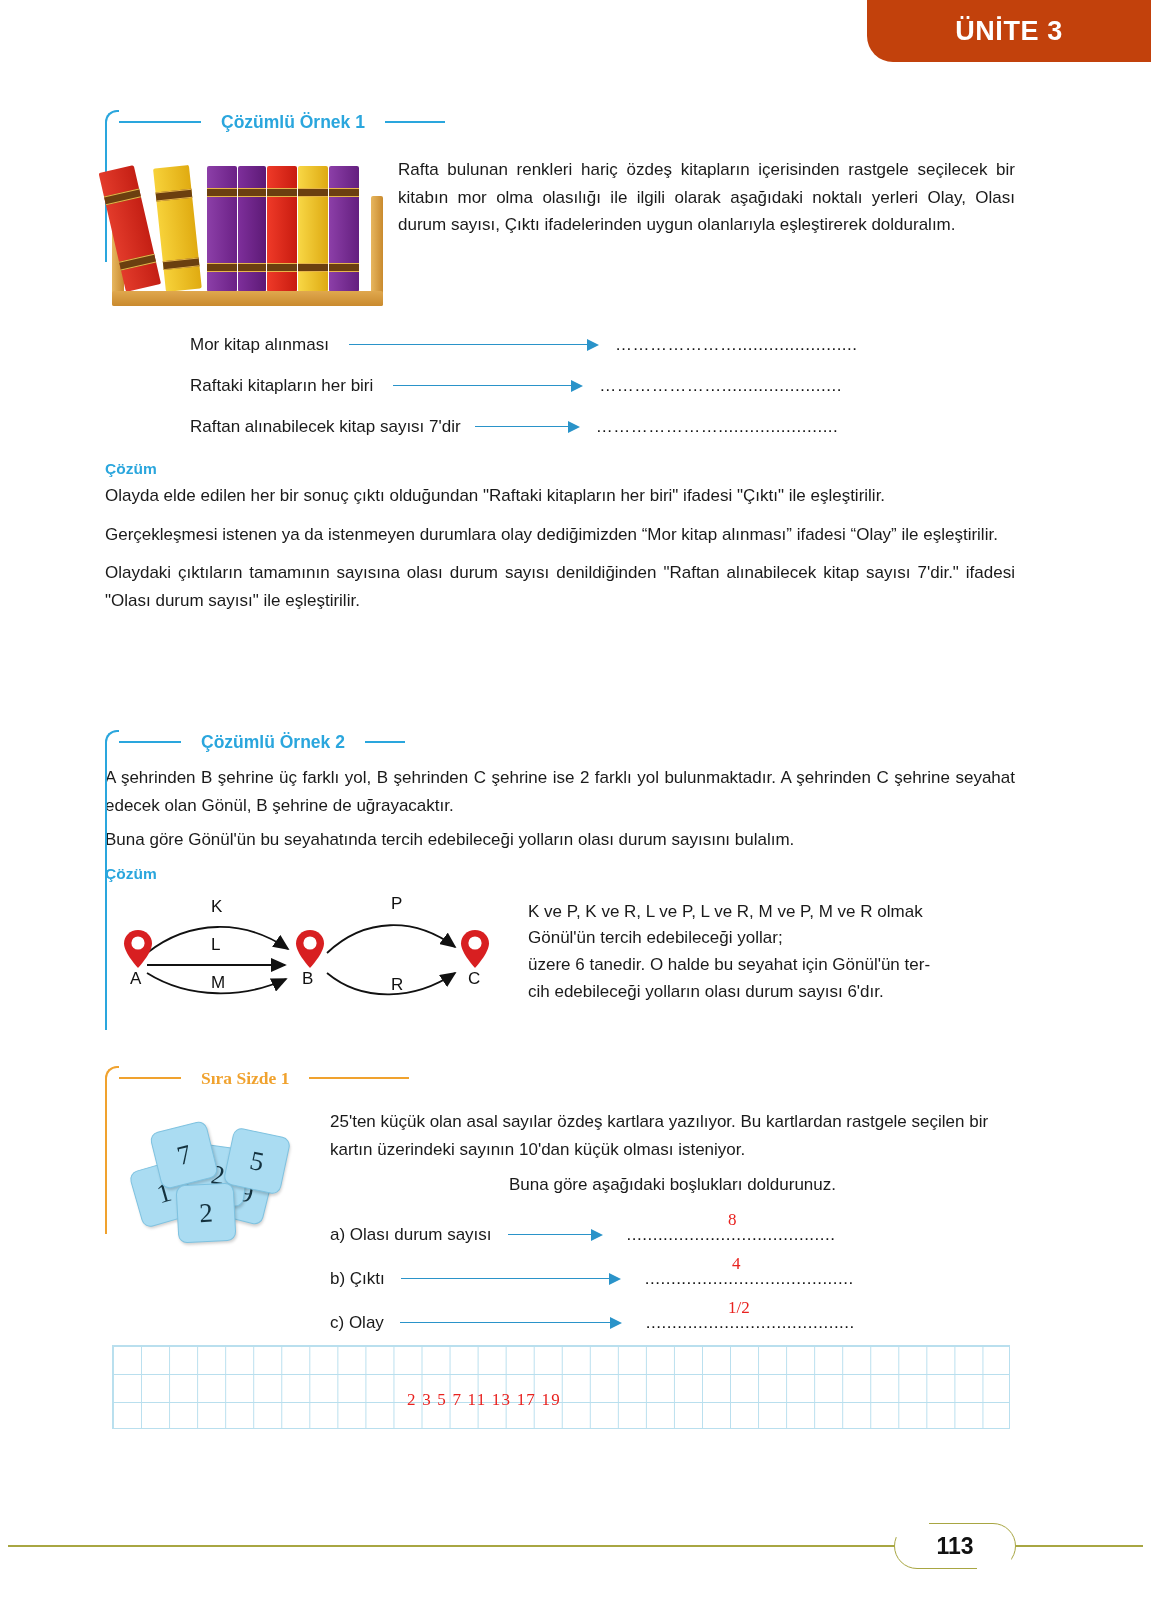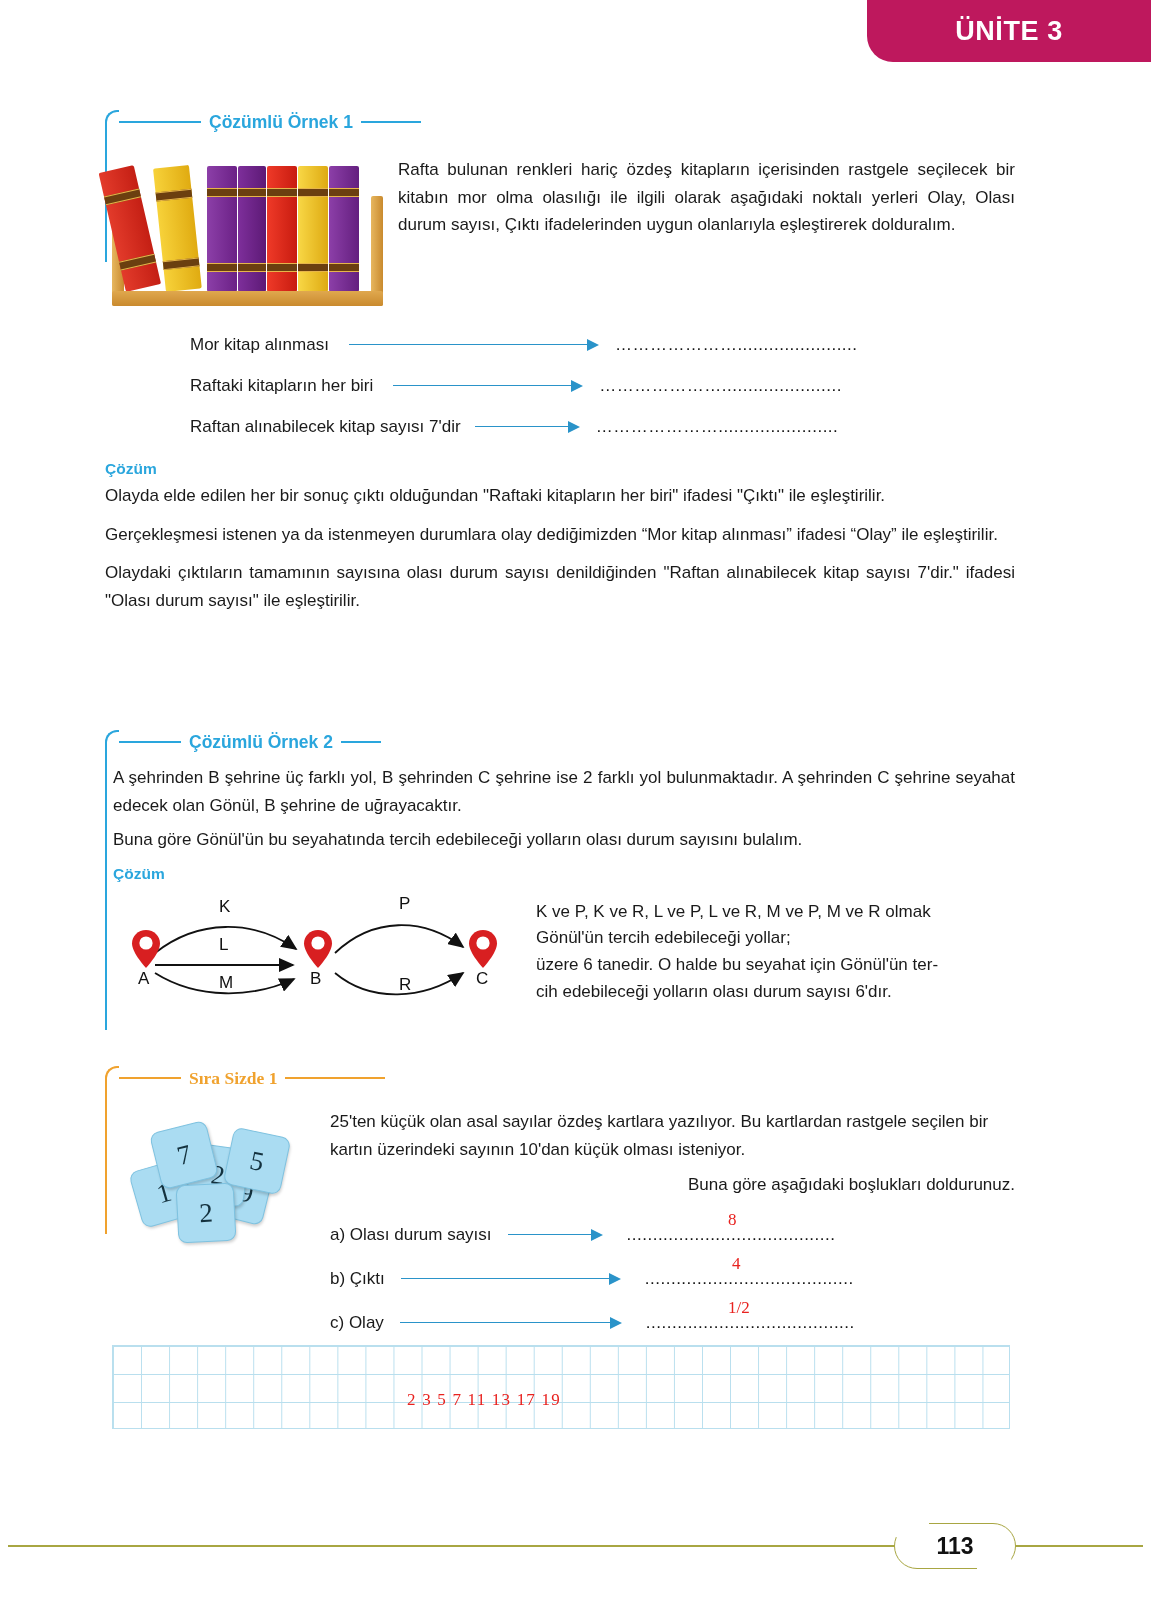--- a/index.html
+++ b/index.html
@@ -12,21 +12,21 @@
     position: relative;
     overflow: hidden;
     color: #1a1a1a;
   }
 
   
   .unit-banner {
     position: absolute;
     top: 0; right: 0;
     width: 284px; height: 62px;
-    background: #be185d;
+    background: #c2410c;
     border-bottom-left-radius: 26px;
     display: flex;
     align-items: center;
     justify-content: center;
   }
   .unit-banner .unit-label {
     color: #ffffff;
     font-size: 27px;
     font-weight: bold;
     letter-spacing: 0.6px;
@@ -46,21 +46,21 @@
     width: 14px;
     border-left: 2.5px solid #2aa6dd;
     border-top: 2.5px solid #2aa6dd;
     border-top-left-radius: 12px;
   }
   .ex-bracket.orange { border-color: #f0a22e; }
 
   .ex-title-row {
     display: flex;
     align-items: center;
-    gap: 8px;
+    gap: 20px;
     height: 24px;
   }
   .ex-title-row .dash {
     height: 2.5px;
     background: #2aa6dd;
   }
   .ex-title-row.orange .dash { background: #f0a22e; }
   .ex-title {
     color: #2aa6dd;
     font-weight: bold;
@@ -139,38 +139,38 @@
 
   
   #sol1 { position: absolute; left: 105px; top: 398px; width: 910px; }
 
   
   #ex2 { position: absolute; left: 105px; top: 668px; width: 910px; }
   #ex2 .ex-bracket { height: 300px; }
   #ex2 .ex-title-row { margin-left: 14px; text-align: right; }
   #ex2 .ex-title-row .dash.d1 { width: 62px; }
   #ex2 .ex-title-row .dash.d2 { width: 40px; }
-  #ex2 .ex-inner { padding-left: 8px; margin-top: 10px; }
+  #ex2 .ex-inner { margin-top: 10px; }
 
   .ex2-cols { display: flex; margin-top: 6px; }
   .route-wrap { width: 415px; flex: none; padding-top: 6px; }
   .ex2-right { flex: 1; padding-top: 10px; padding-left: 8px; }
   .ex2-right p.para { text-align: left; margin-bottom: 0; line-height: 1.58; }
 
   
   #sira { position: absolute; left: 105px; top: 1004px; width: 910px; }
   #sira .ex-bracket { height: 168px; border-color: #f0a22e; }
   #sira .ex-title-row { margin-left: 14px; }
   #sira .ex-title-row .dash.d1 { width: 62px; }
   #sira .ex-title-row .dash.d2 { width: 100px; }
 
   .sira-cols { display: flex; margin-top: 14px; }
   .cards-wrap { width: 225px; flex: none; padding-left: 28px; padding-top: 14px; }
   .sira-right { flex: 1; padding-top: 4px; }
-  .sira-right p.para { text-align: right; margin-bottom: 8px; }
+  .sira-right p.para { text-align: center; margin-bottom: 8px; }
 
   .fill-list { margin-top: 14px; }
   .fill-row {
     position: relative;
     display: flex;
     align-items: center;
     height: 44px;
     font-size: 17px;
   }
   .fill-answer {

